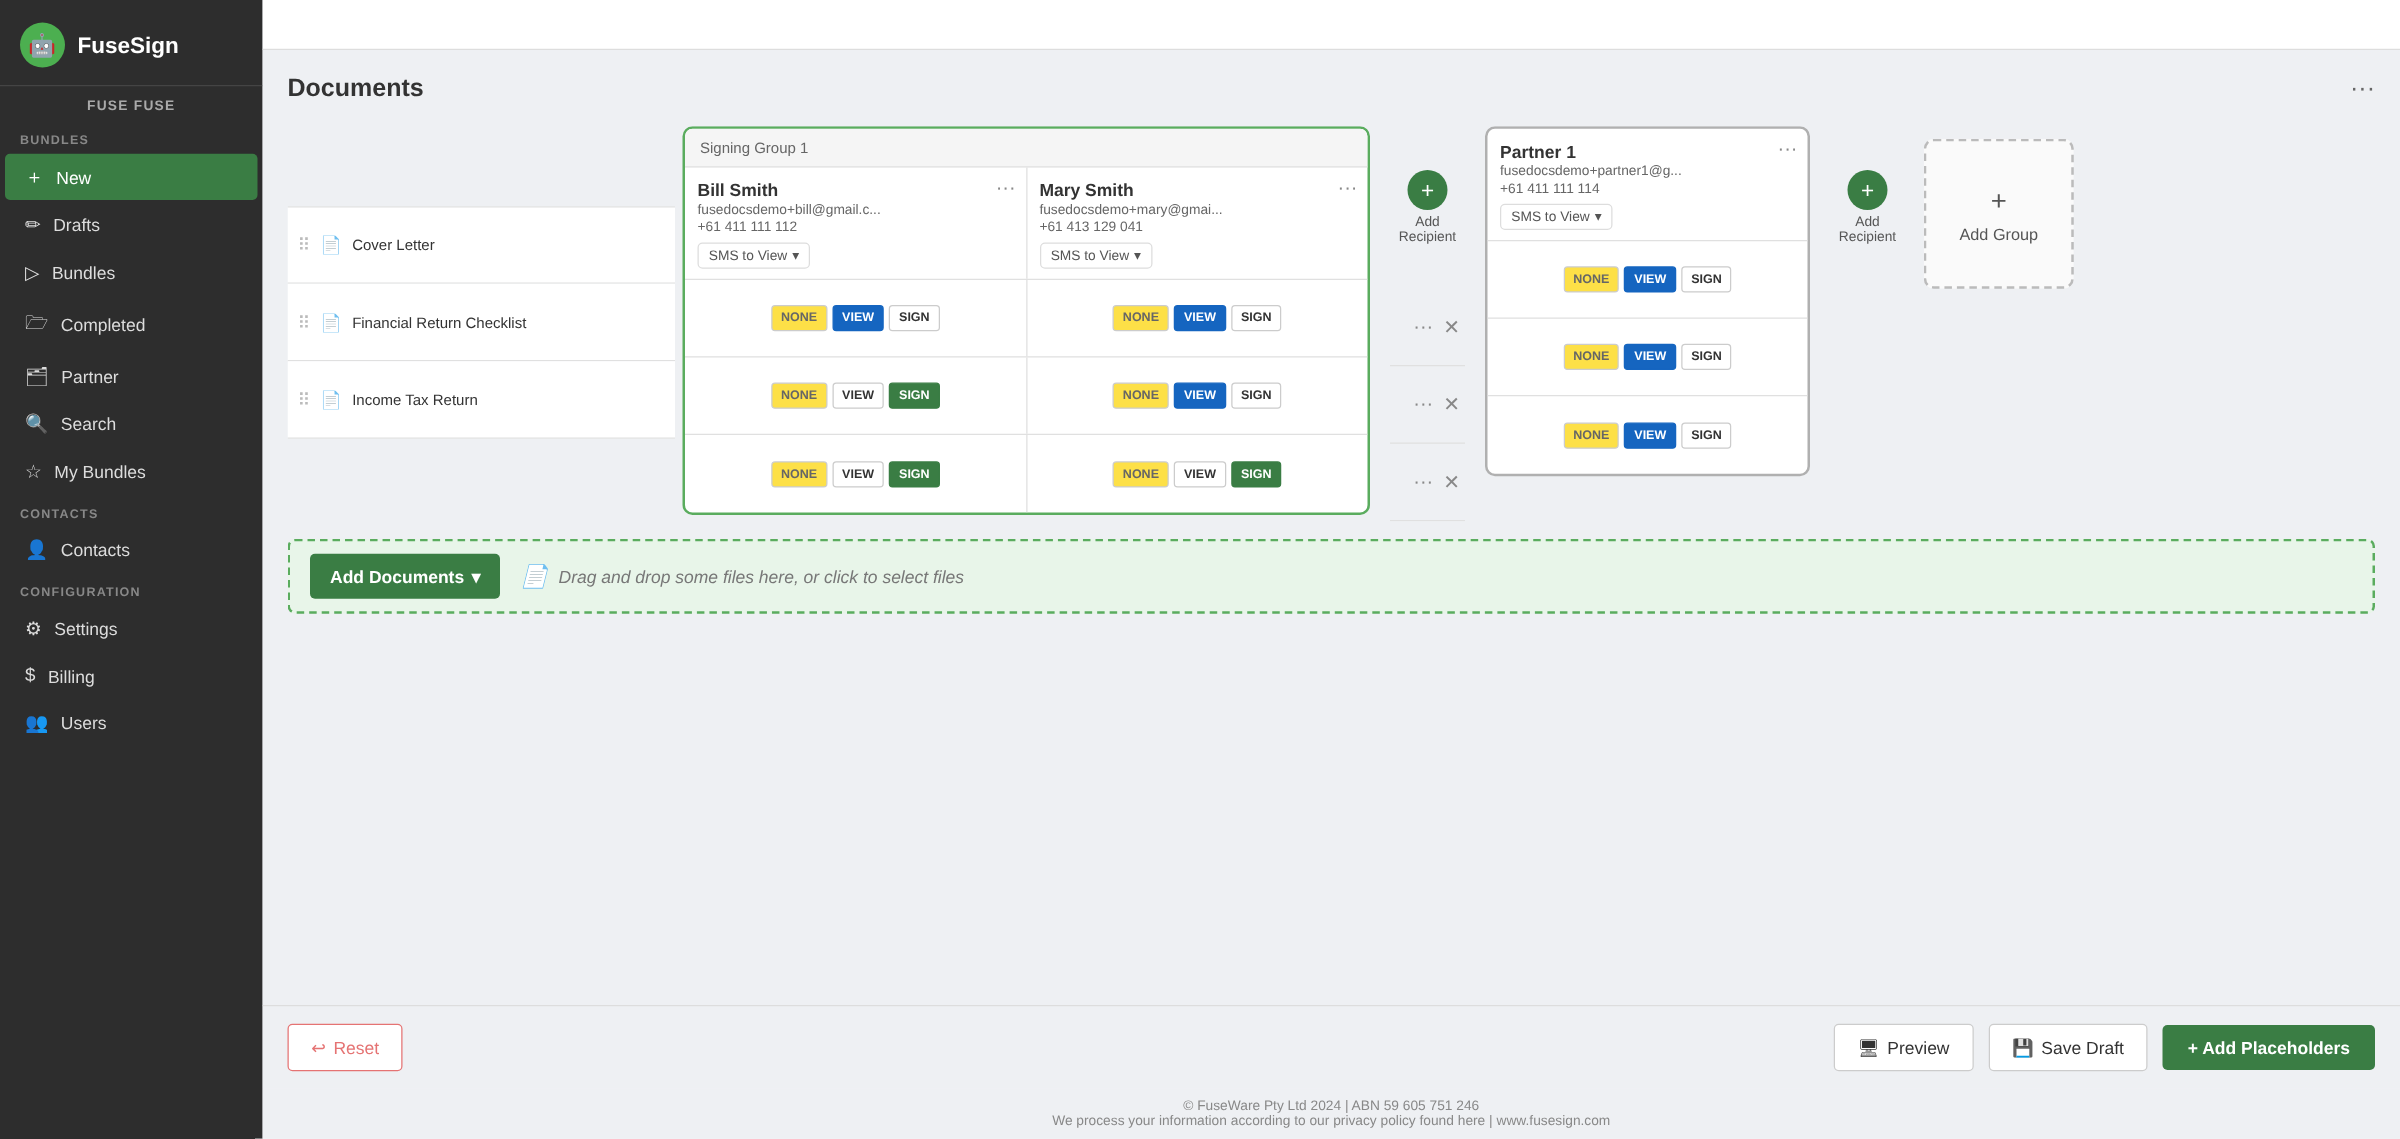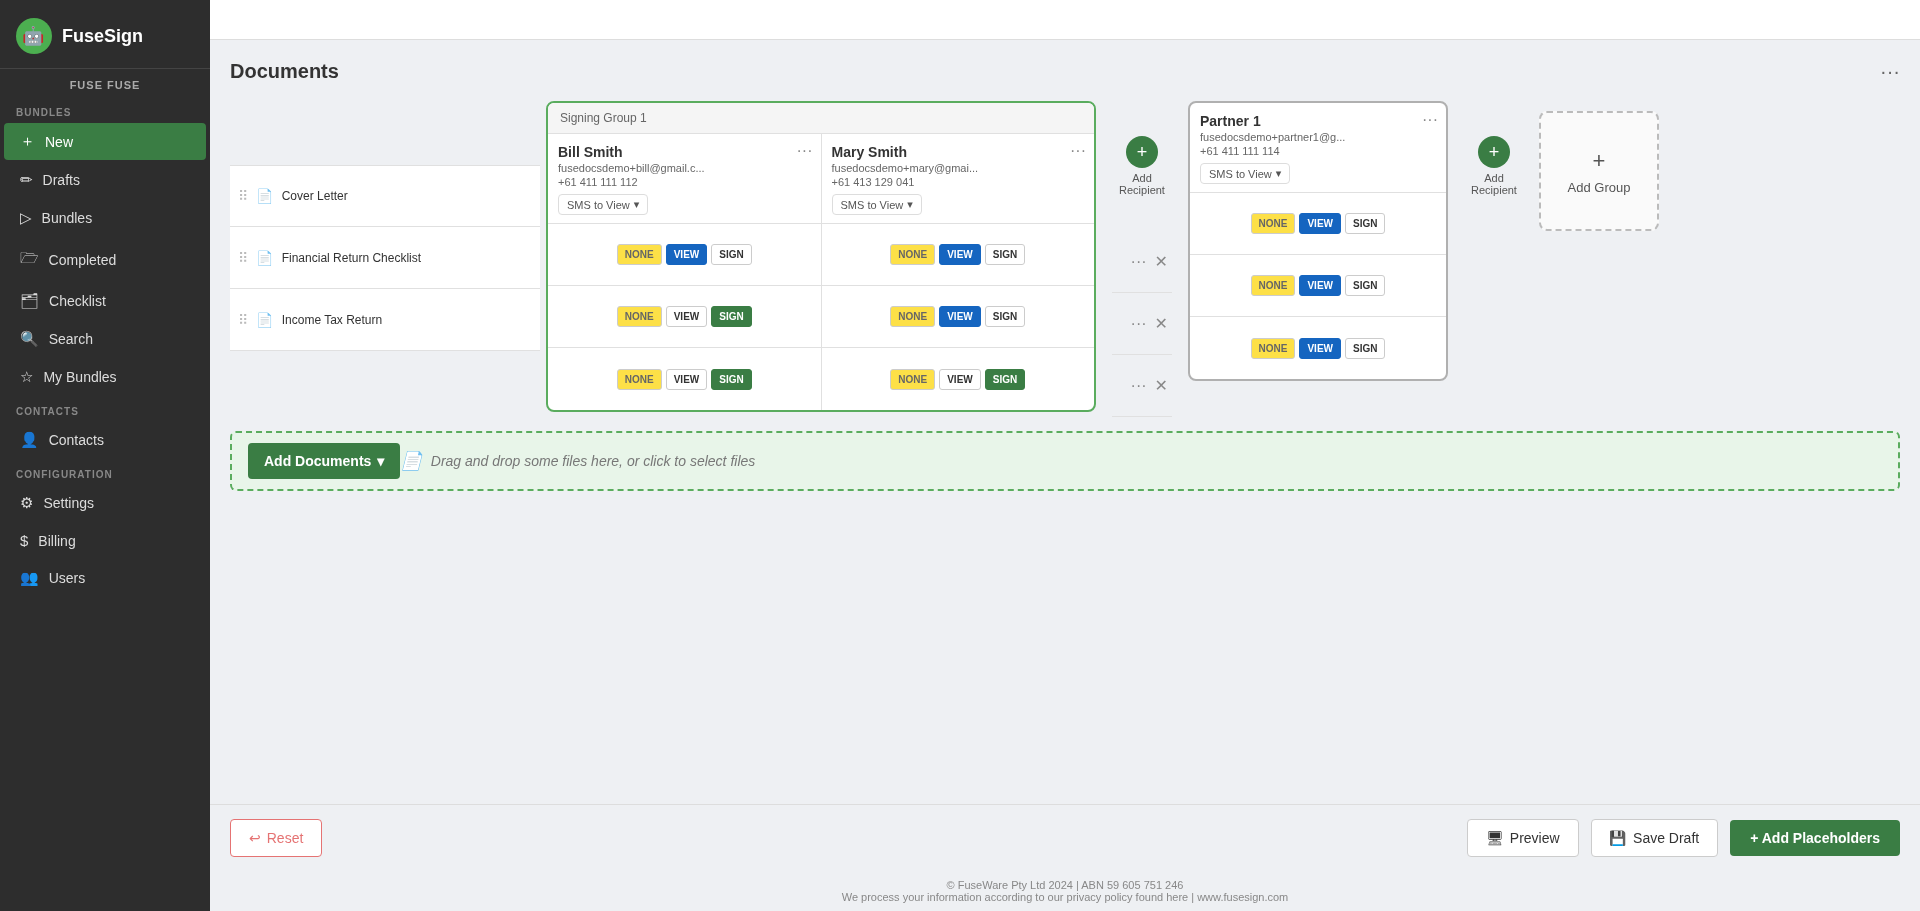--- a/index.html
+++ b/index.html
@@ -239,20 +239,21 @@
 
     
     .add-documents-bar {
       margin-top: 14px;
       background: #e8f5e9;
       border: 2px dashed #5aac5e;
       border-radius: 6px;
       display: flex;
       align-items: center;
       padding: 10px 16px;
+      gap: 16px;
       min-height: 60px;
     }
     .add-documents-btn {
       background: #3a7d44;
       color: #fff;
       border: none;
       border-radius: 4px;
       padding: 10px 16px;
       font-size: 14px;
       font-weight: 600;
@@ -330,21 +331,21 @@
   <div class="sidebar-item">
     <span class="icon">▷</span>
     <span>Bundles</span>
   </div>
   <div class="sidebar-item">
     <span class="icon">🗁</span>
     <span>Completed</span>
   </div>
   <div class="sidebar-item">
     <span class="icon">🗂</span>
-    <span>Checklist</span>
+    <span>Partner</span>
   </div>
   <div class="sidebar-item">
     <span class="icon">🔍</span>
     <span>Search</span>
   </div>
   <div class="sidebar-item">
     <span class="icon">☆</span>
     <span>My Bundles</span>
   </div>
 

